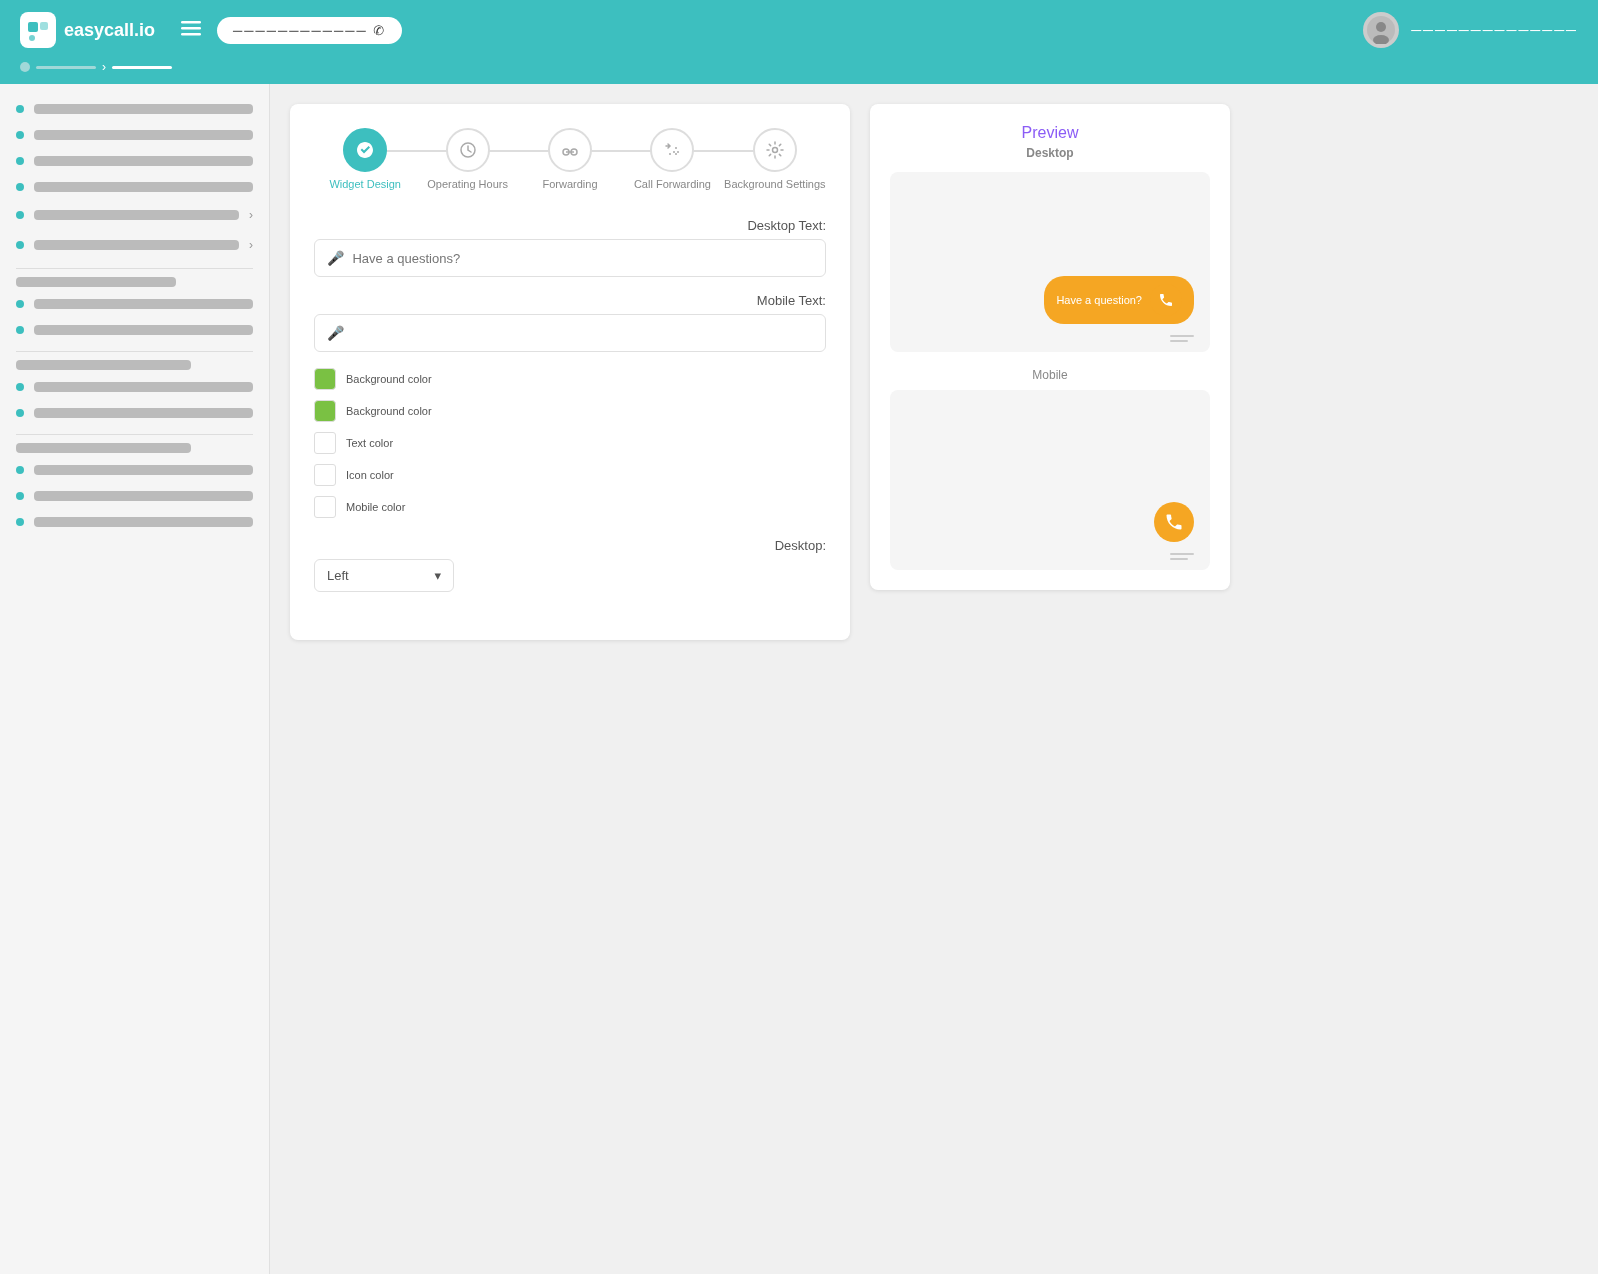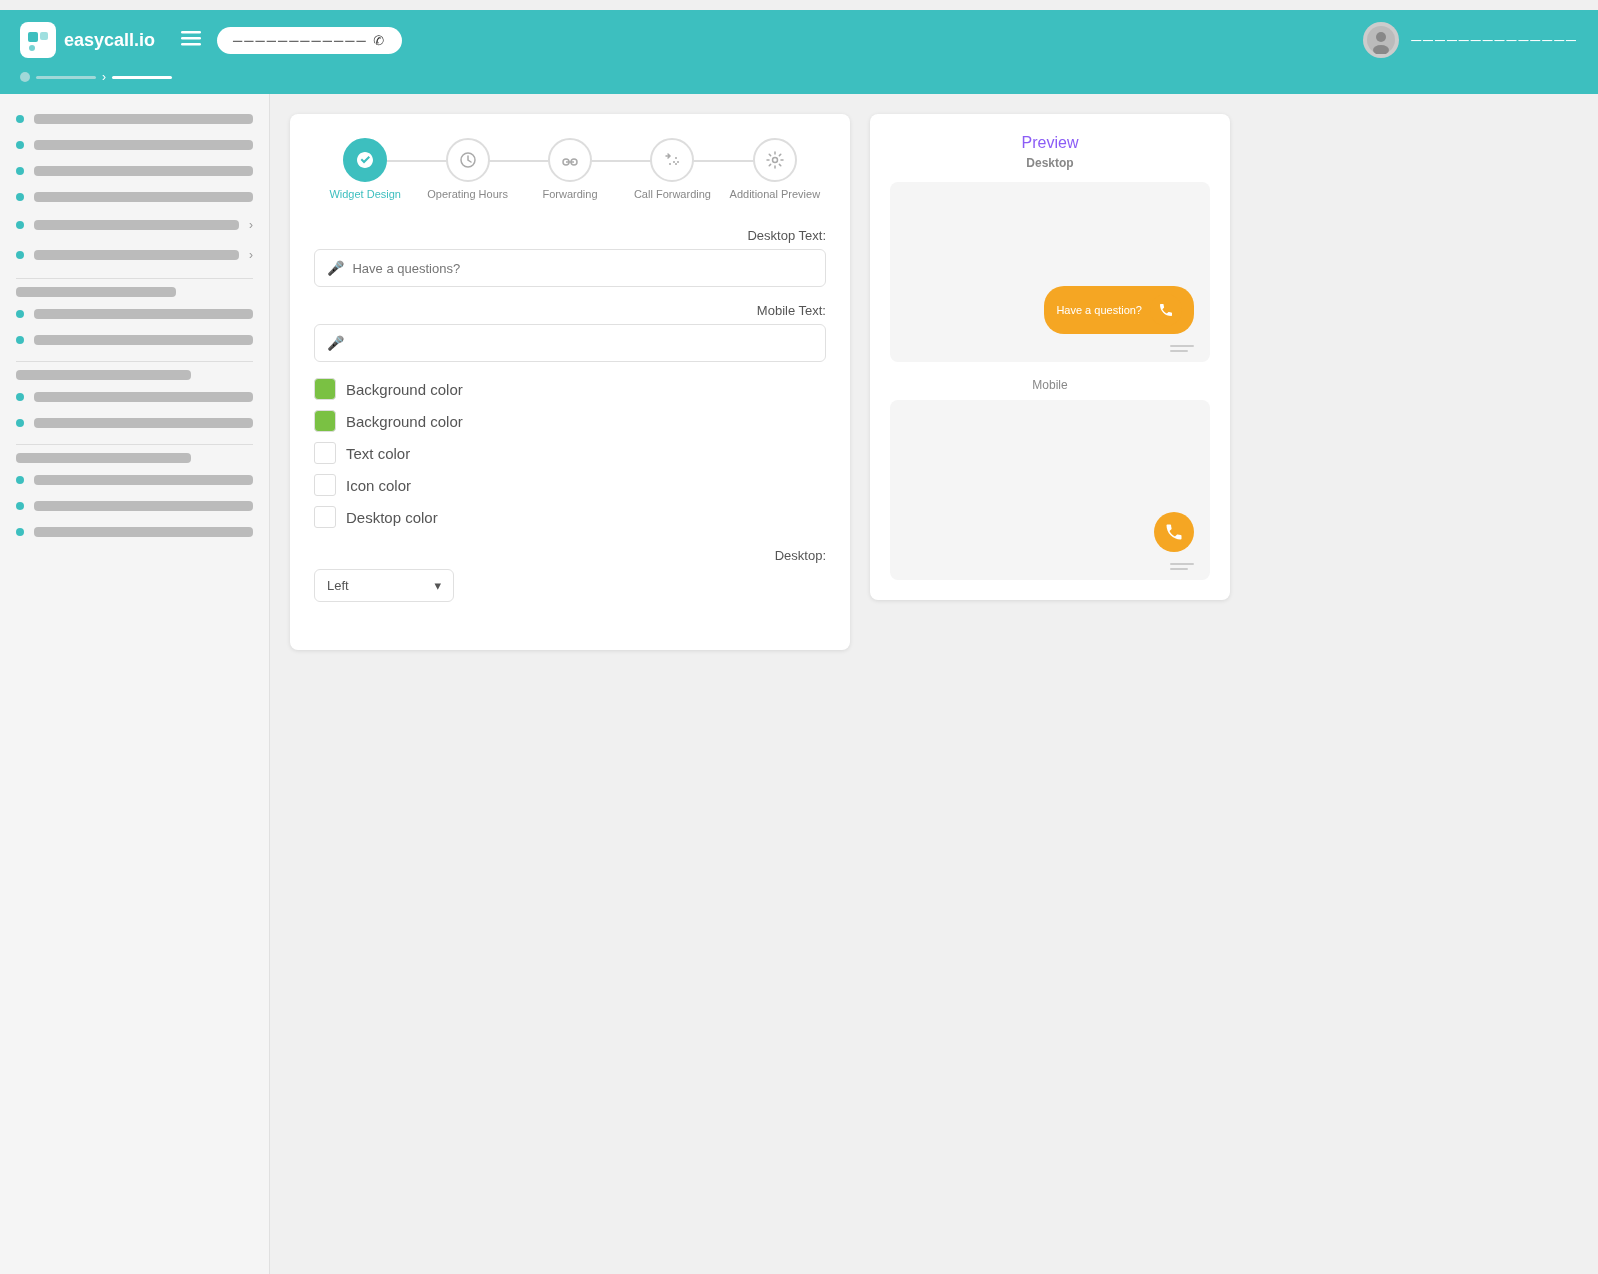--- a/index.html
+++ b/index.html
@@ -7,21 +7,20 @@
 
     
     .topbar {
       background: #3dbfbf;
       height: 60px;
       display: flex;
       align-items: center;
       justify-content: space-between;
       padding: 15px 20px;
       flex-shrink: 0;
-      margin-top: 10px;
     }
     .topbar-left { display: flex; align-items: center; gap: 16px; }
     .logo-area { display: flex; align-items: center; gap: 8px; }
     .logo-icon { width: 36px; height: 36px; background: white; border-radius: 8px; display: flex; align-items: center; justify-content: center; }
     .logo-icon svg { width: 28px; height: 28px; }
     .logo-text { color: white; font-size: 18px; font-weight: 600; }
     .hamburger { color: white; font-size: 20px; cursor: pointer; margin-left: 10px; }
     .search-bar-top {
       background: white;
       border-radius: 20px;
@@ -167,21 +166,21 @@
       gap: 10px;
       margin-bottom: 10px;
     }
     .color-swatch {
       width: 22px;
       height: 22px;
       border-radius: 4px;
       border: 1px solid #ddd;
       flex-shrink: 0;
     }
-    .color-label { font-size: 15px; color: #555; }
+    .color-label { font-size: 11px; color: #555; }
     .color-checkbox {
       width: 22px;
       height: 22px;
       border: 1px solid #ddd;
       border-radius: 3px;
       flex-shrink: 0;
     }
 
     
     .position-group { margin-bottom: 24px; }
@@ -464,21 +463,21 @@
           <span class="step-label">Call Forwarding</span>
         </div>
 
         <div class="step-tab">
           <div class="step-circle">
             <svg viewBox="0 0 20 20" fill="none">
               <circle cx="10" cy="10" r="2.5" stroke="#aaa" stroke-width="1.5"></circle>
               <path d="M10 2v2M10 16v2M2 10h2M16 10h2M4.22 4.22l1.42 1.42M14.36 14.36l1.42 1.42M4.22 15.78l1.42-1.42M14.36 5.64l1.42-1.42" stroke="#aaa" stroke-width="1.5" stroke-linecap="round"></path>
             </svg>
           </div>
-          <span class="step-label">Additional Preview</span>
+          <span class="step-label">Background Settings</span>
         </div>
       </div>
 
       <div class="form-group">
         <label class="form-label">Desktop Text:</label>
         <div class="form-input">
           <span class="mic-icon">🎤</span>
           <input type="text" placeholder="Have a questions?" style="">
         </div>
       </div>
@@ -503,21 +502,21 @@
         <div class="color-row">
           <div class="color-checkbox"></div>
           <span class="color-label">Text color</span>
         </div>
         <div class="color-row">
           <div class="color-checkbox"></div>
           <span class="color-label">Icon color</span>
         </div>
         <div class="color-row">
           <div class="color-checkbox"></div>
-          <span class="color-label">Desktop color</span>
+          <span class="color-label">Mobile color</span>
         </div>
       </div>
 
       <div class="position-group">
         <label class="form-label">Desktop:</label>
         <div class="position-select">
           <span>Left</span>
           <span>▾</span>
         </div>
       </div>

